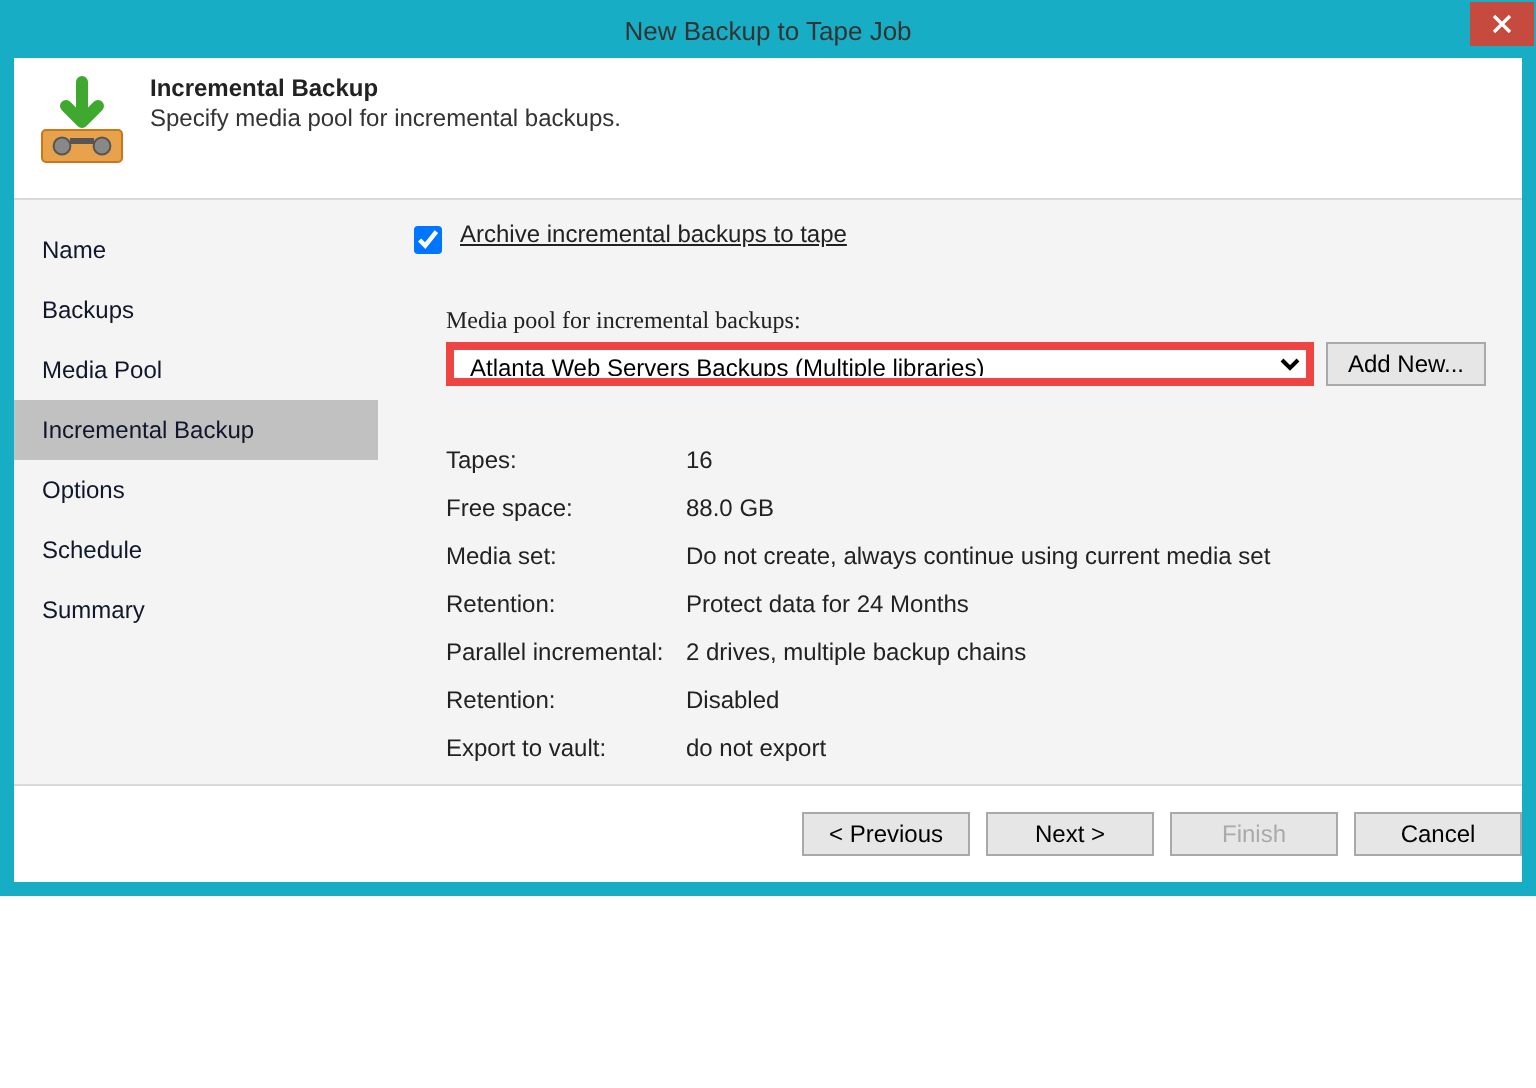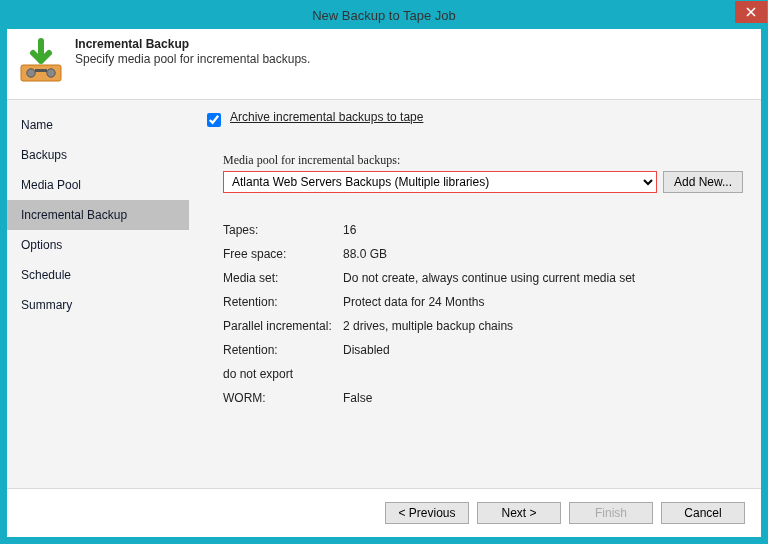--- a/index.html
+++ b/index.html
@@ -1,18 +1,18 @@
 <!DOCTYPE html>
 <html><head>
 <meta charset="utf-8">
 <style>
   * { box-sizing: border-box; }
   html, body { margin: 0; padding: 0; font-family: "Segoe UI", Tahoma, sans-serif; font-size: 12px; color: #222; }
   .window {
-    width: 768px; height: 544px; border: 1px solid #17adc5; background: #fff; position: relative;
+    width: 768px; height: 448px; border: 1px solid #17adc5; background: #fff; position: relative;
   }
   .titlebar {
     height: 28px; background: #17adc5; color: #222; display: flex; align-items: center; justify-content: center; position: relative;
   }
   .titlebar-text { font-size: 13px; color: #333; }
   .close-btn {
     position: absolute; right: 0; top: 0; width: 32px; height: 22px; background: #c74a3e; color: #fff; display: flex; align-items: center; justify-content: center; cursor: pointer;
   }
   .close-btn svg { width: 10px; height: 10px; }
   
@@ -35,33 +35,33 @@
   }
   .sidebar-item.active { background: #c1c1c1; }
   .content {
     flex: 1; padding: 10px 18px 10px 14px;
   }
   .check-row { display: flex; align-items: flex-start; gap: 6px; margin-bottom: 23px; text-decoration: underline; }
   .check-row input[type=checkbox] { width: 14px; height: 14px; }
   .mp-label { margin-left: 20px; margin-bottom: 3px; font-family: Liberation Serif, serif; }
   .mp-row { display: flex; gap: 6px; margin-left: 20px; align-items: center; }
   .mp-select {
-    flex: 1; height: 22px; border: 1px solid #ef4444; background: #fff; font-size: 12px; padding: 1px 4px;
+    flex: 1; height: 22px; border: 4px solid #ef4444; background: #fff; font-size: 12px; padding: 1px 4px;
   }
   .btn {
     height: 22px; min-width: 80px; padding: 0 10px; background: #e6e6e6; border: 1px solid #a9a9a9; font-size: 12px; cursor: pointer; display: inline-flex; align-items: center; justify-content: center;
   }
   .btn:disabled, .btn.disabled { color: #aaa; cursor: default; }
   .stats {
     margin-left: 20px; margin-top: 30px;
   }
   .stat-row { display: flex; margin-bottom: 10px; }
   .stat-label { width: 120px; }
   .footer {
-    position: absolute; left: 0; right: 0; bottom: 0; height: 48px; display: flex; align-items: center; justify-content: flex-end; gap: 8px; padding-right: 16px; background: #fff;
+    position: absolute; left: 0; right: 0; bottom: 0; height: 48px; display: flex; align-items: center; justify-content: flex-end; gap: 8px; background: #fff;
   }
   .footer .btn { min-width: 84px; }
   .inner-border {
     position: absolute; top: 28px; left: 0; right: 0; bottom: 0; border: 6px solid #17adc5; pointer-events: none;
   }
 </style>
 </head>
 <body>
 
 <div class="window">
@@ -133,20 +133,21 @@
           </div>
           <div class="stat-row">
             <div class="stat-label">Parallel incremental:</div>
             <div>2 drives, multiple backup chains</div>
           </div>
           <div class="stat-row">
             <div class="stat-label">Retention:</div>
             <div>Disabled</div>
           </div>
           <div class="stat-row">
+            <div class="stat-label">Export to vault:</div>
             <div>do not export</div>
           </div>
           <div class="stat-row">
             <div class="stat-label">WORM:</div>
             <div>False</div>
           </div>
         </div>
       </div>
     </div>
 

